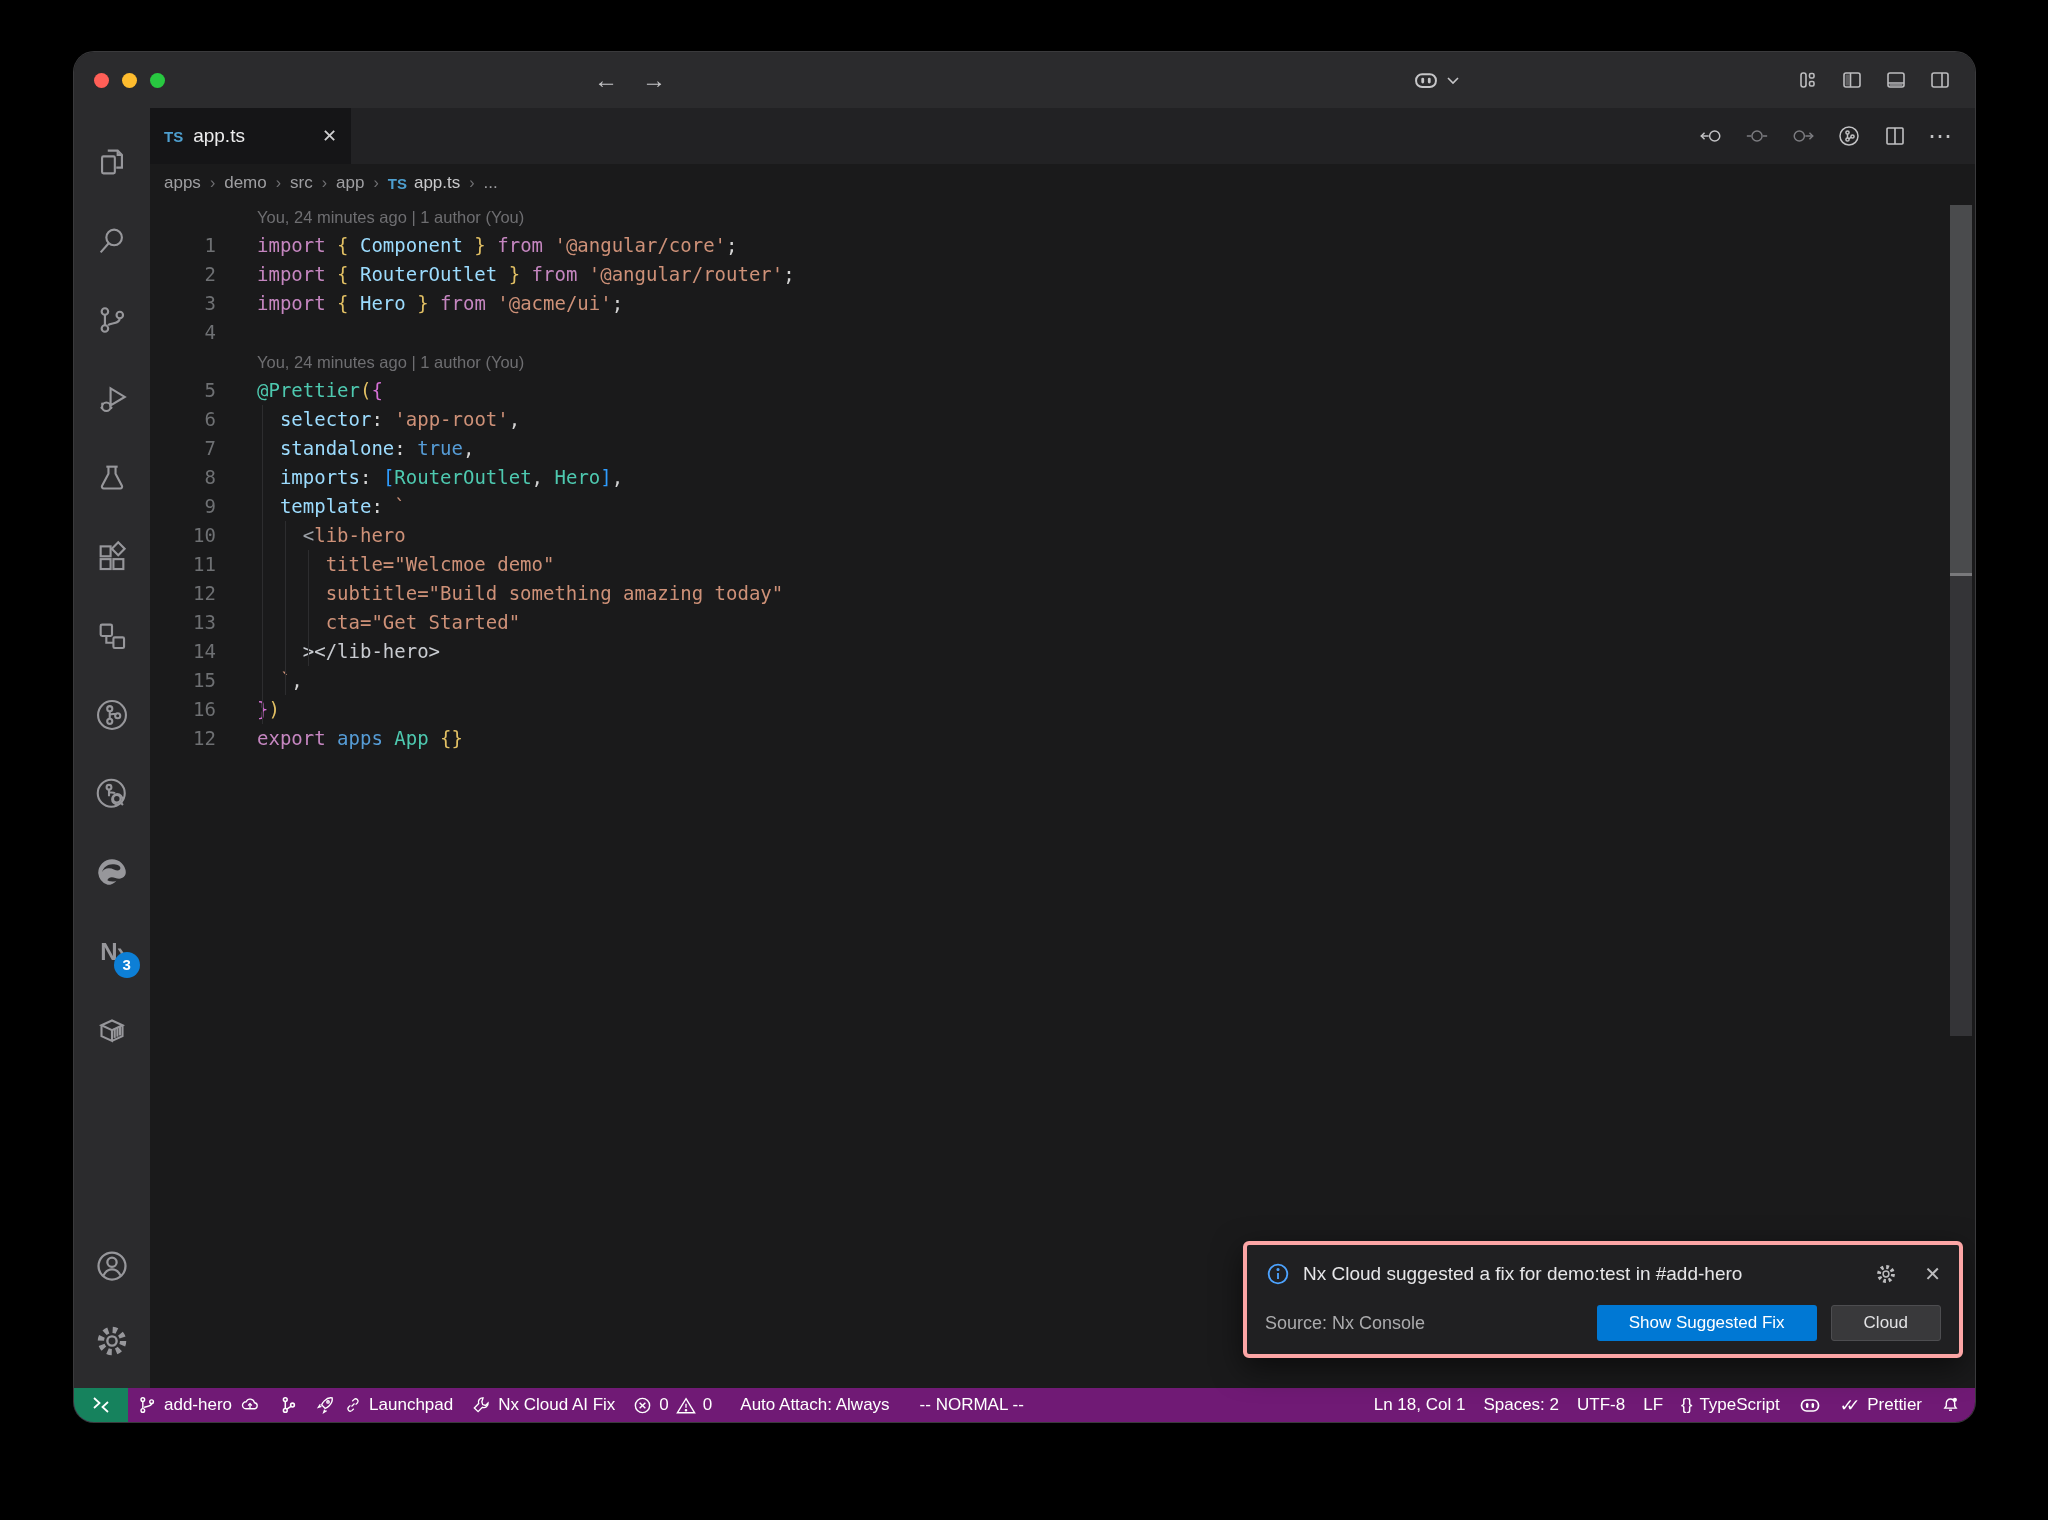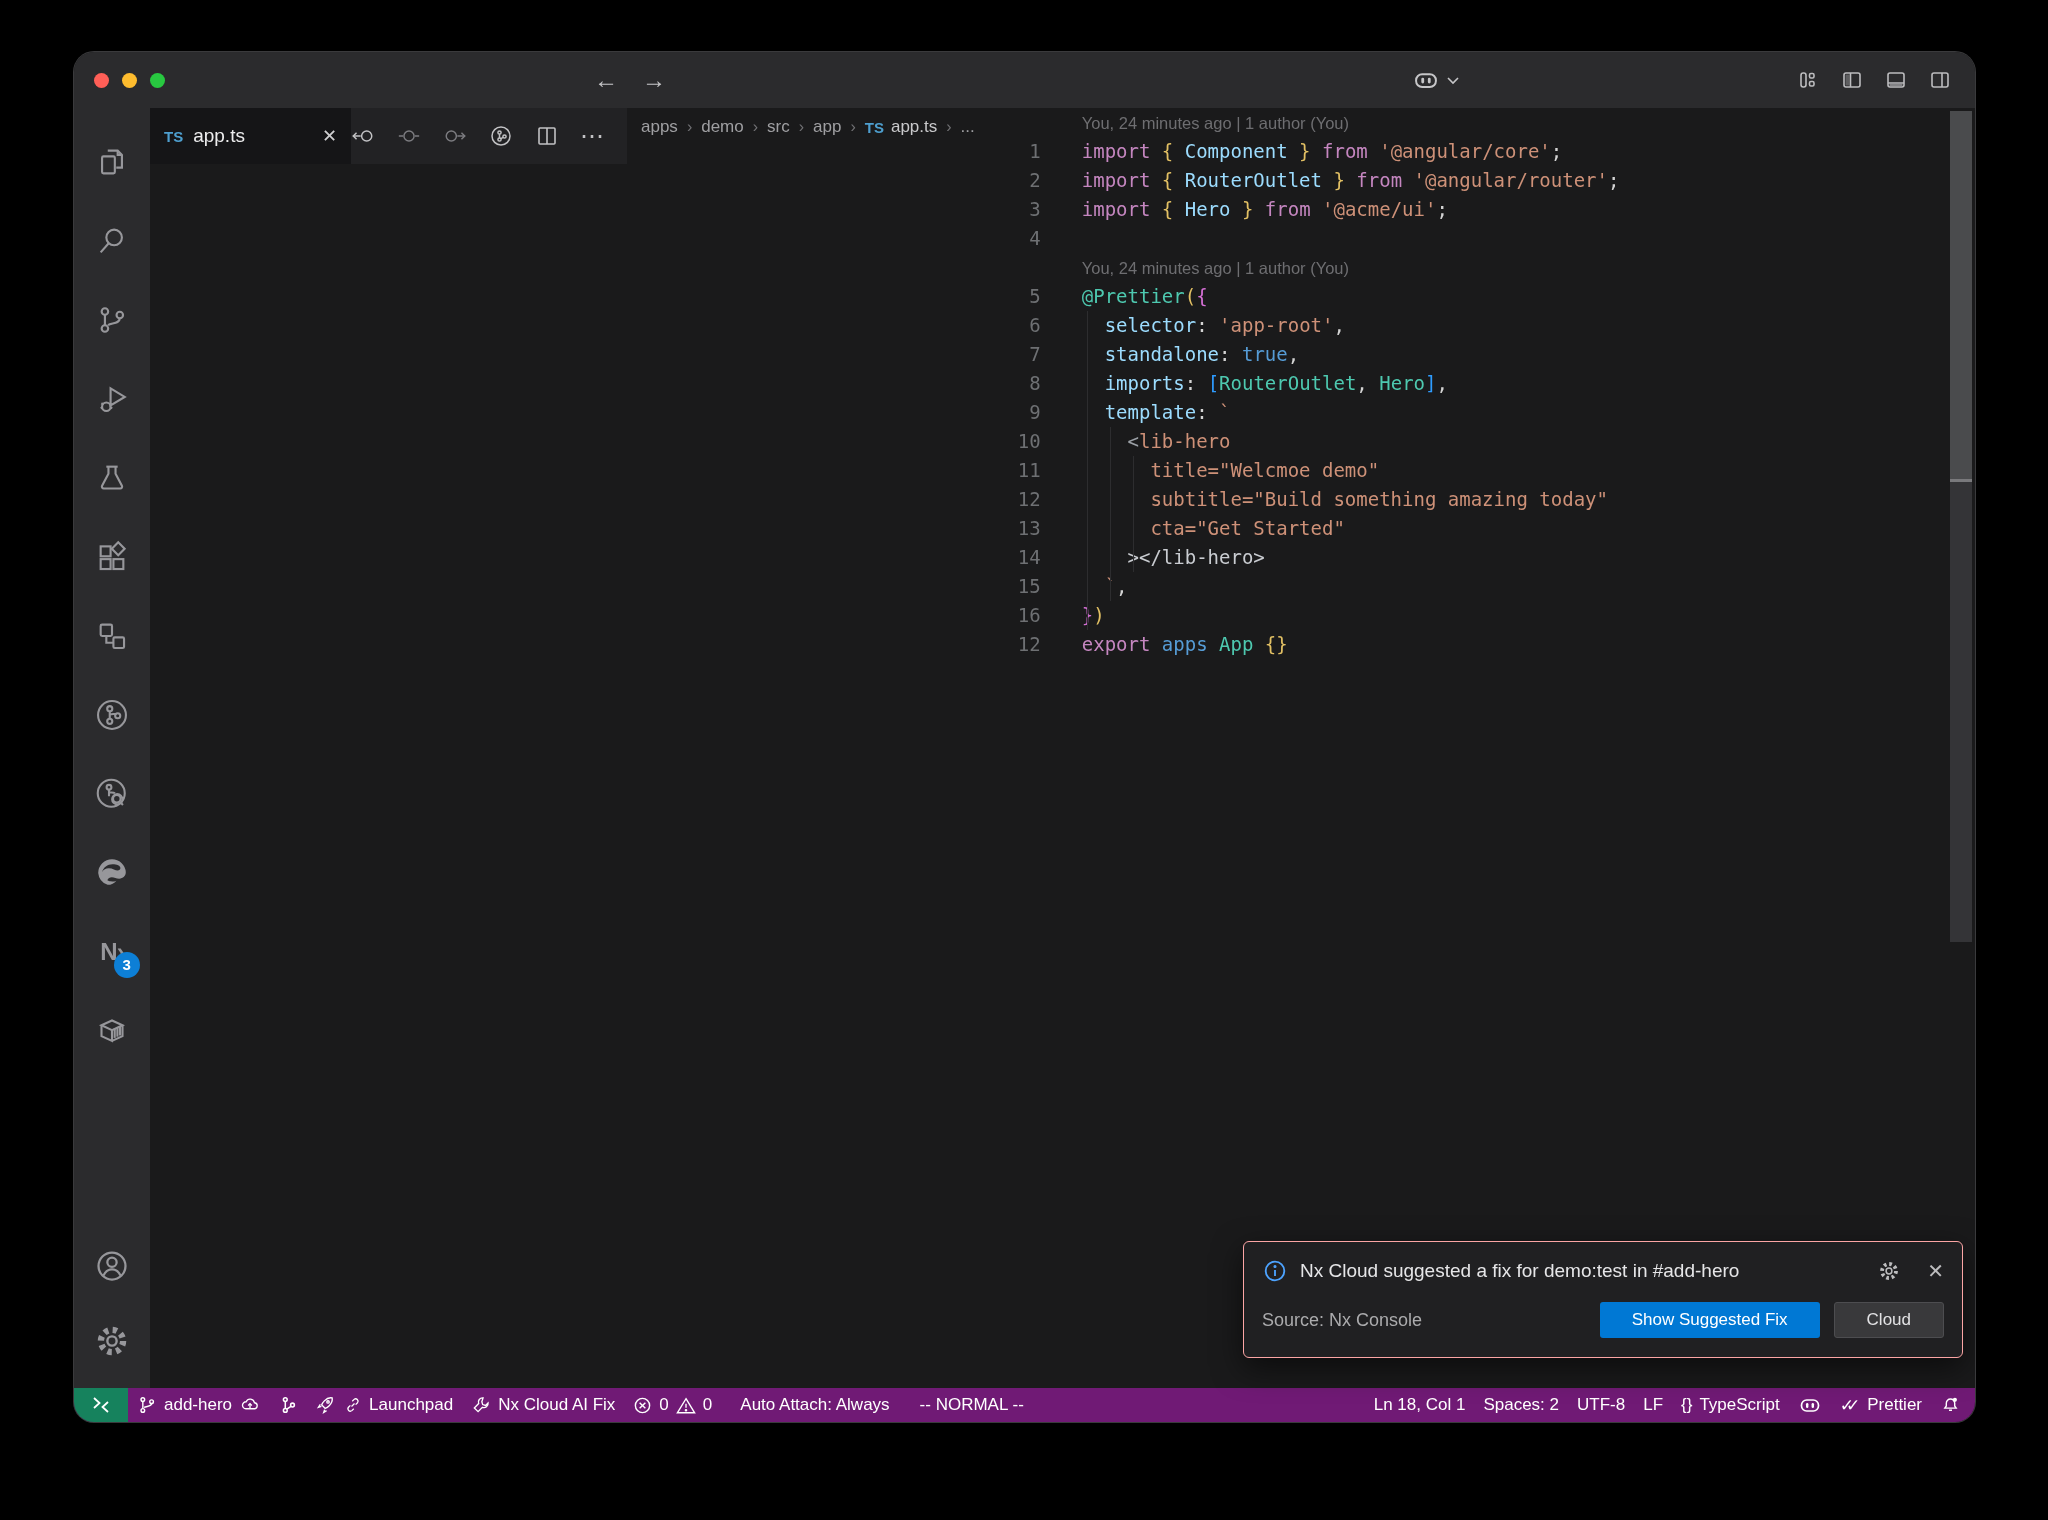--- a/index.html
+++ b/index.html
@@ -24,21 +24,21 @@
   .mainrow{flex:1;display:flex;min-height:0;}
   .activitybar{width:76px;background:#2b2b2d;display:flex;flex-direction:column;align-items:center;flex:0 0 76px;}
   .ab-top{display:flex;flex-direction:column;align-items:center;margin-top:14px;gap:0;}
   .ab-item{width:76px;height:79px;display:flex;align-items:center;justify-content:center;color:#97979b;position:relative;}
   .ab-bottom{margin-top:auto;display:flex;flex-direction:column;align-items:center;margin-bottom:10px;}
   .ab-bottom .ab-item{height:75px;}
   .nx-wrap{position:relative;font-family:"Liberation Sans",sans-serif;font-weight:bold;font-size:24px;letter-spacing:-1px;color:#97979b;}
   .nx-badge{position:absolute;right:-16px;bottom:-12px;width:26px;height:26px;border-radius:50%;background:#0d7fd6;
      color:#fff;font-size:15px;font-weight:bold;display:flex;align-items:center;justify-content:center;letter-spacing:0;}
   
-  .editorcol{flex:1;display:flex;min-width:0;background:#1a1a1b;}
+  .editorcol{flex:1;display:flex;flex-direction:column;min-width:0;background:#1a1a1b;}
   .tabsrow{height:56px;background:#222224;display:flex;align-items:stretch;flex:0 0 56px;}
   .tab{width:173px;background:#151517;display:flex;align-items:center;padding:0 14px;gap:10px;}
   .ts-badge{color:#4e9fcf;font-weight:bold;font-size:15px;}
   .tab-label{color:#ededee;font-size:19px;}
   .tab-close{margin-left:auto;color:#cfcfd1;font-size:18px;}
   .editor-actions{margin-left:auto;display:flex;align-items:center;gap:22px;padding-right:22px;color:#c2c2c4;}
   .ea{width:24px;height:24px;display:flex;align-items:center;justify-content:center;}
   .ea.dim{color:#7c7c80;}
   .ellipsis{font-size:24px;letter-spacing:2px;color:#c2c2c4;line-height:10px;}
   .breadcrumbs{height:38px;display:flex;align-items:center;padding-left:14px;gap:9px;color:#9f9fa2;font-size:17px;flex:0 0 38px;background:#1a1a1b;}
@@ -54,21 +54,21 @@
   .tk-kw{color:#C586C0}.tk-var{color:#9CDCFE}.tk-typ{color:#4EC9B0}.tk-str{color:#CE9178}
   .tk-kw2{color:#569CD6}.tk-pn{color:#D4D4D4}.tk-b1{color:#E2C064}.tk-b2{color:#D670D6}
   .tk-b3{color:#2E9CFF}.tk-tagp{color:#9BA0A6}.tk-tagc{color:#C9CCD1}.tk-ws{color:#D4D4D4}
   .cursor-block{display:inline-block;width:12px;height:26px;background:#b4b6ba;vertical-align:middle;margin-top:-3px;}
   .indent-guide{position:absolute;width:1px;background:#2d2d2f;}
   .sb-thumb{position:absolute;right:3px;top:3px;width:22px;height:370px;background:#4a4b4d;}
   .sb-mark{position:absolute;right:3px;top:371px;width:22px;height:3px;background:#79797c;}
   .sb-below{position:absolute;right:3px;top:374px;width:22px;height:460px;background:#343437;}
   
   .toast{position:absolute;right:12px;bottom:64px;width:720px;height:117px;background:#202022;
-     border:1px solid #fca5a5;border-radius:6px;box-shadow:0 10px 30px rgba(0,0,0,.55);z-index:5;
+     border:4px solid #fca5a5;border-radius:6px;box-shadow:0 10px 30px rgba(0,0,0,.55);z-index:5;
      display:flex;flex-direction:column;padding:16px 18px;box-sizing:border-box;font-family:"Liberation Sans",sans-serif;}
   .toast-head{display:flex;align-items:center;gap:12px;}
   .toast-title{color:#e6e6e8;font-size:19px;flex:1;}
   .toast-head .ticon{color:#bdbdbf;}
   .toast-foot{display:flex;align-items:center;margin-top:18px;}
   .toast-source{color:#ababad;font-size:18px;flex:1;}
   .btn{border-radius:3px;font-size:17px;height:36px;display:flex;align-items:center;padding:0 32px;box-sizing:border-box;}
   .btn-primary{background:#0078D4;color:#fff;margin-right:14px;}
   .btn-secondary{background:#39393b;color:#e2e2e4;border:1px solid #4d4d50;}
   

